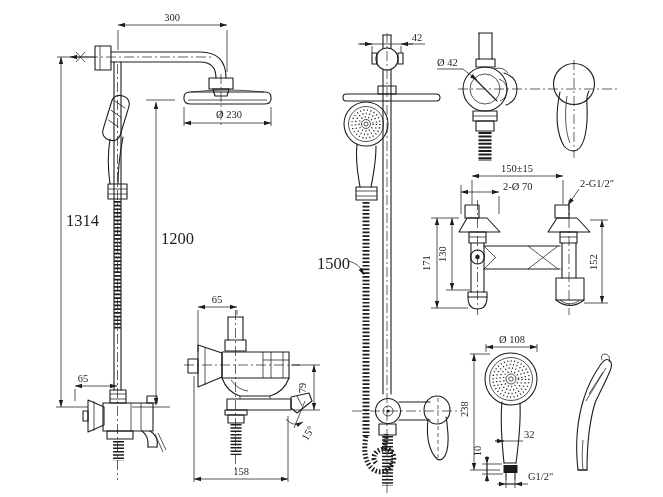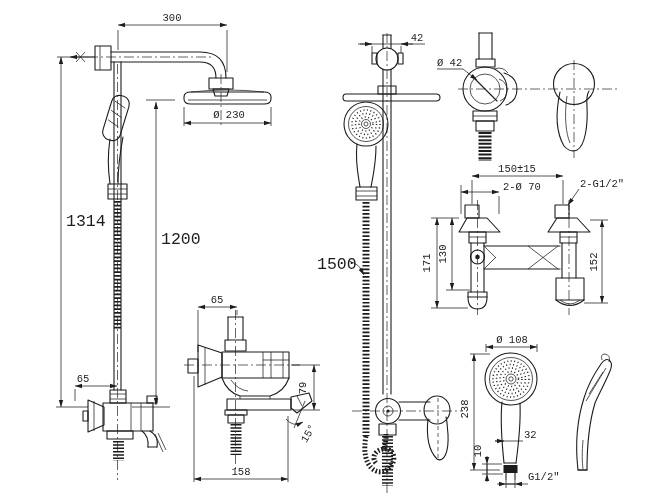--- a/index.html
+++ b/index.html
@@ -1,17 +1,17 @@
 <!DOCTYPE html>
 <html><head>
 <meta charset="utf-8">
 <style>
   html,body{margin:0;padding:0;background:#fff;}
   .stage{width:663px;height:497px;background:#ffffff;position:relative;overflow:hidden;
-         font-family:Liberation Mono, monospace;}
+         font-family:Liberation Serif, serif;}
   svg{display:block}
   .ln{fill:none;stroke:#1d1d1d;stroke-width:1.1;stroke-linecap:round;stroke-linejoin:round}
   .thin{fill:none;stroke:#1d1d1d;stroke-width:.75;stroke-linecap:butt}
   .cl{fill:none;stroke:#222;stroke-width:.7;stroke-dasharray:10 3 2 3}
   .dash{fill:none;stroke:#222;stroke-width:.7;stroke-dasharray:4 3}
   .hose{fill:none;stroke:#1d1d1d;stroke-width:7;stroke-dasharray:1.7 2}
   .hose2{fill:none;stroke:#1d1d1d;stroke-width:5;stroke-dasharray:1.6 1.9}
   .hoseT{fill:none;stroke:#1d1d1d;stroke-width:11;stroke-dasharray:1.5 1.8}
   .braid{fill:none;stroke:#1d1d1d;stroke-width:13;stroke-dasharray:2 1.6}
   .dots{fill:none;stroke:#1d1d1d;stroke-width:1.5;stroke-dasharray:1 2.5}

